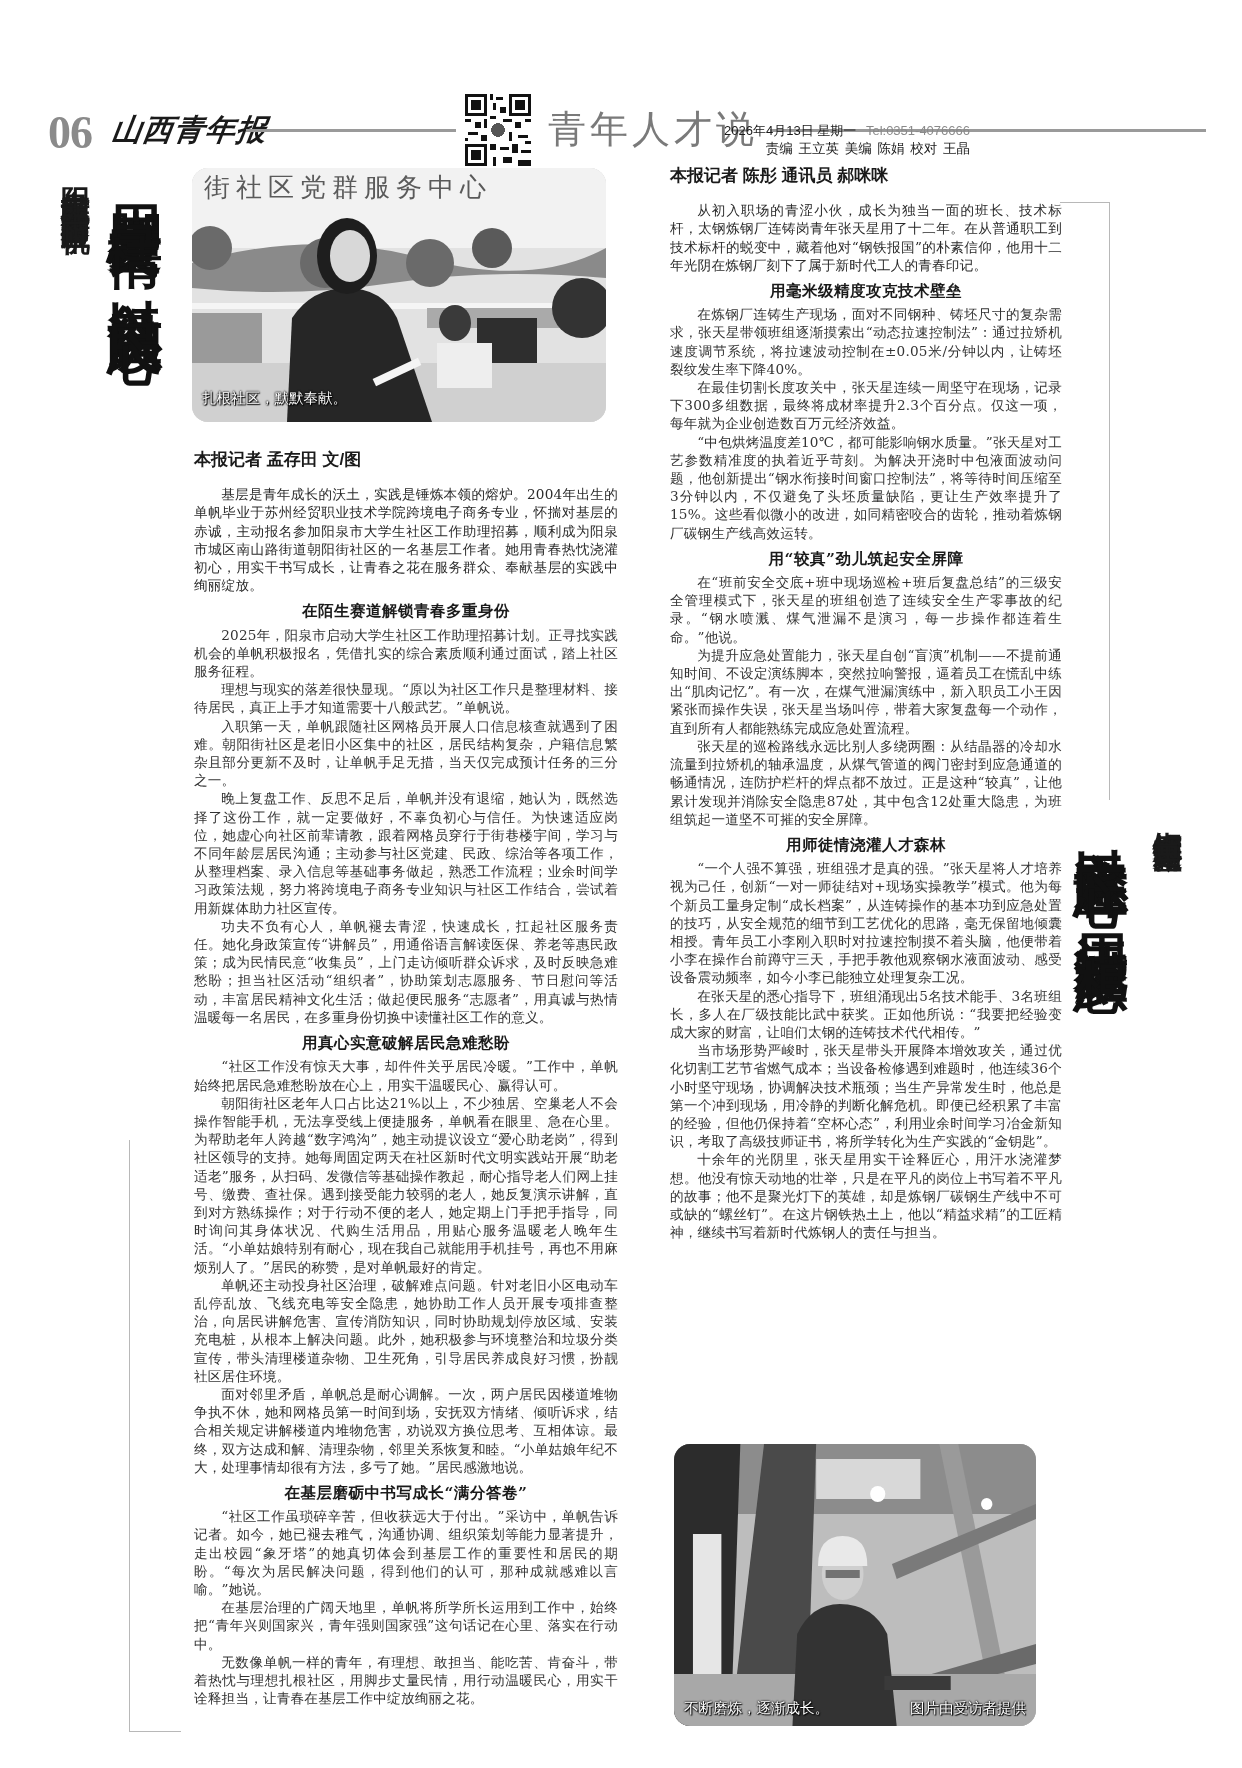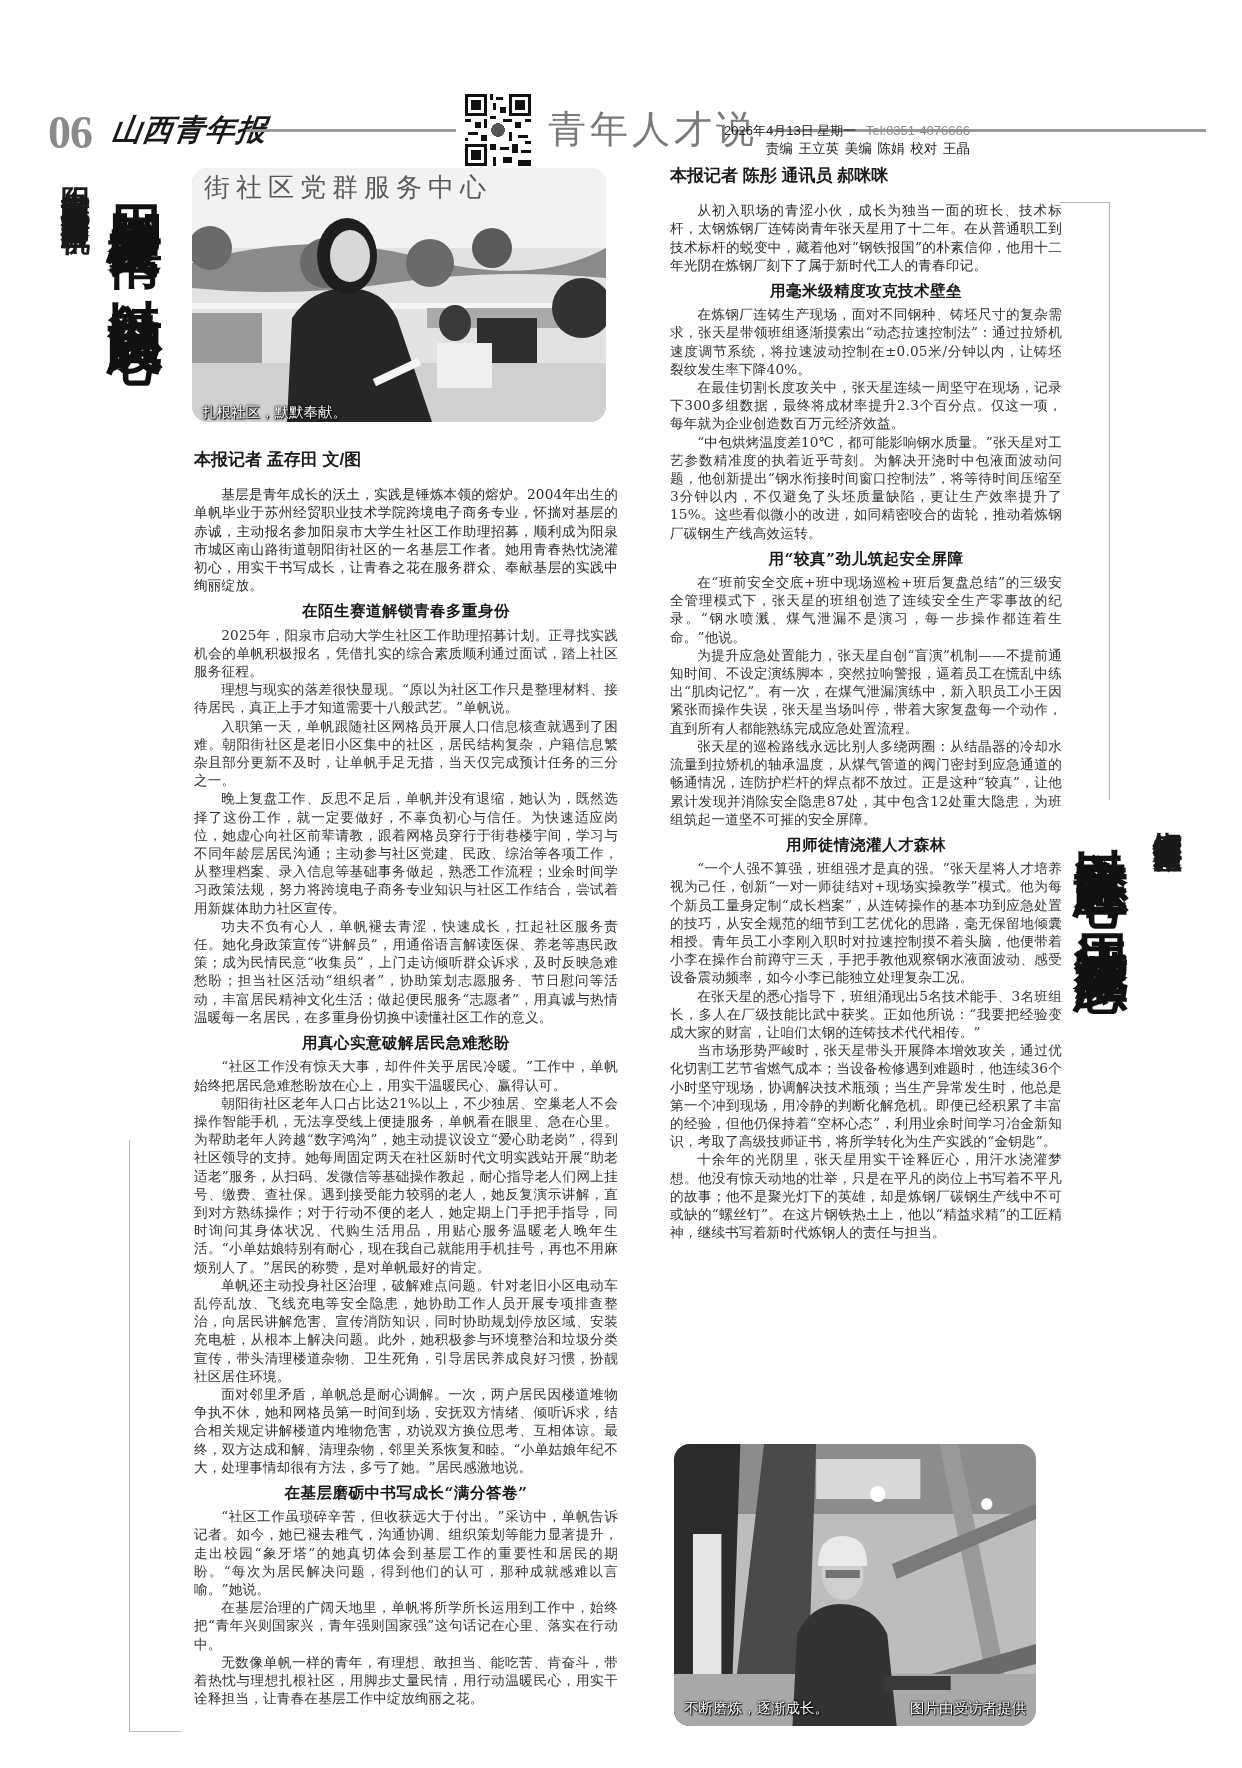--- a/index.html
+++ b/index.html
@@ -121,21 +121,21 @@
     <rect x="285" y="150" width="60" height="45" fill="#2e2e2e"></rect>
     <rect x="245" y="175" width="55" height="45" fill="#eeeeee"></rect>
     <ellipse cx="263" cy="155" rx="16" ry="18" fill="#3a3a3a"></ellipse>
     <ellipse cx="390" cy="140" rx="30" ry="30" fill="#333"></ellipse>
     <path d="M95 254 L100 150 Q120 120 155 120 Q190 120 205 150 L240 254 Z" fill="#262626"></path>
     <ellipse cx="155" cy="88" rx="30" ry="38" fill="#1e1e1e"></ellipse>
     <ellipse cx="158" cy="88" rx="20" ry="26" fill="#d8d8d8"></ellipse>
     <rect x="180" y="200" width="50" height="8" transform="rotate(-25 205 204)" fill="#f5f5f5"></rect>
   </svg>
   <div style="position:absolute; left:12px; top:2px; font-family:'DejaVu Serif',serif; font-size:26px; color:#5a5a5a; letter-spacing:6px;">街社区党群服务中心</div>
-  <div class="cap" style="left:10px; bottom:0;">扎根社区，默默奉献。</div>
+  <div class="cap" style="left:10px; bottom:14px;">扎根社区，默默奉献。</div>
 </div>
 
 <article class="col" style="left:194px; top:451px; width:424px;">
   <div class="byline">本报记者  孟存田  文/图</div>
   <p class="lead">基层是青年成长的沃土，实践是锤炼本领的熔炉。2004年出生的单帆毕业于苏州经贸职业技术学院跨境电子商务专业，怀揣对基层的赤诚，主动报名参加阳泉市大学生社区工作助理招募，顺利成为阳泉市城区南山路街道朝阳街社区的一名基层工作者。她用青春热忱浇灌初心，用实干书写成长，让青春之花在服务群众、奉献基层的实践中绚丽绽放。</p>
 
   <h3>在陌生赛道解锁青春多重身份</h3>
   <p>2025年，阳泉市启动大学生社区工作助理招募计划。正寻找实践机会的单帆积极报名，凭借扎实的综合素质顺利通过面试，踏上社区服务征程。</p>
   <p>理想与现实的落差很快显现。“原以为社区工作只是整理材料、接待居民，真正上手才知道需要十八般武艺。”单帆说。</p>
   <p>入职第一天，单帆跟随社区网格员开展人口信息核查就遇到了困难。朝阳街社区是老旧小区集中的社区，居民结构复杂，户籍信息繁杂且部分更新不及时，让单帆手足无措，当天仅完成预计任务的三分之一。</p>

